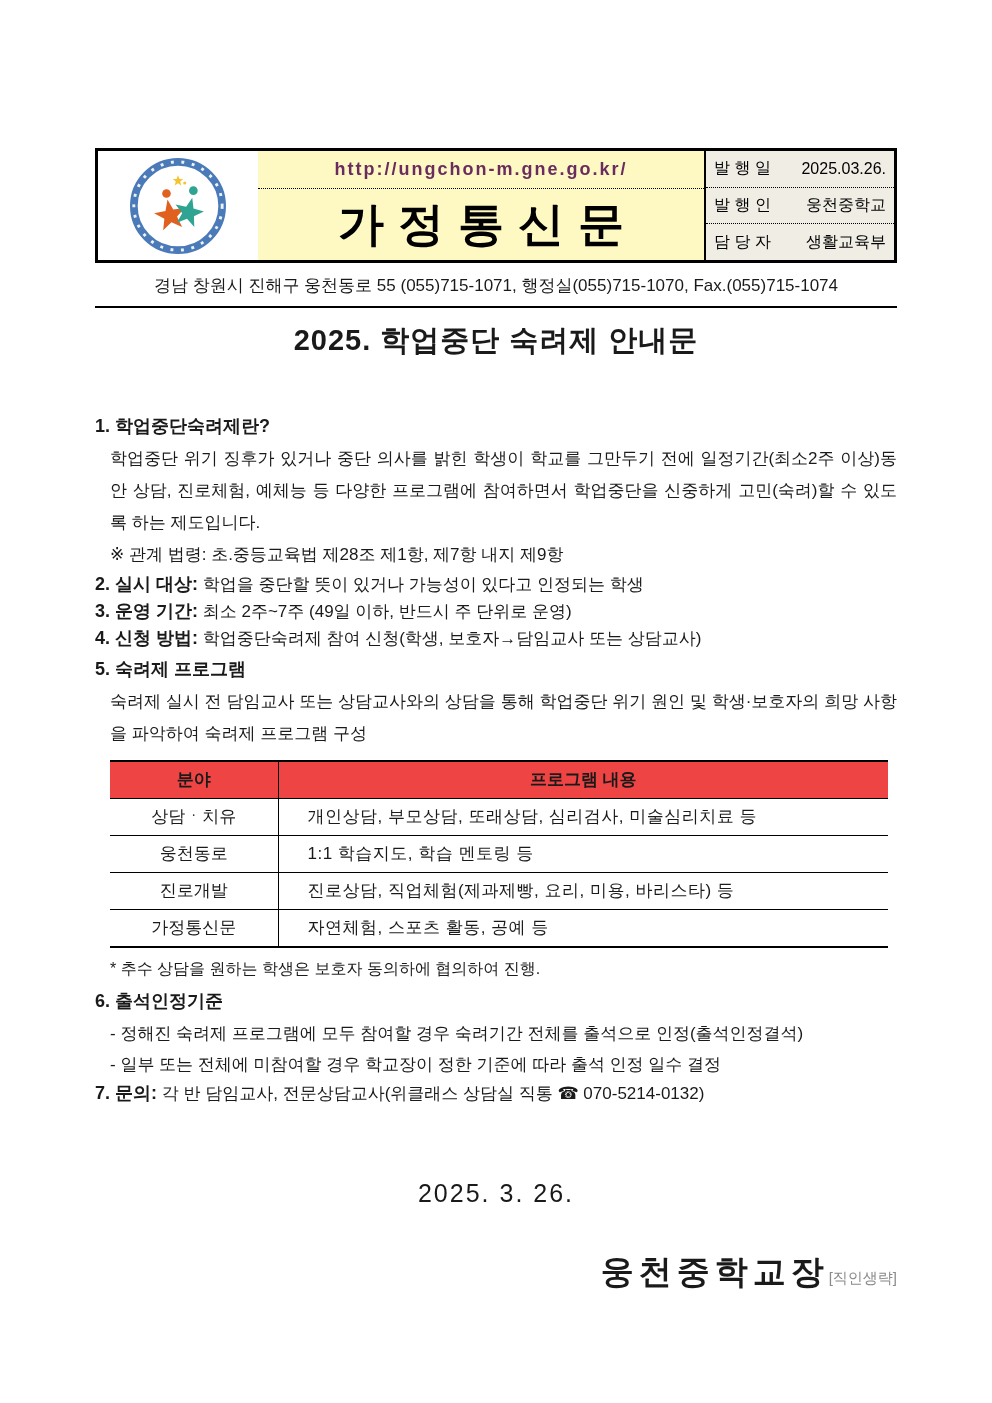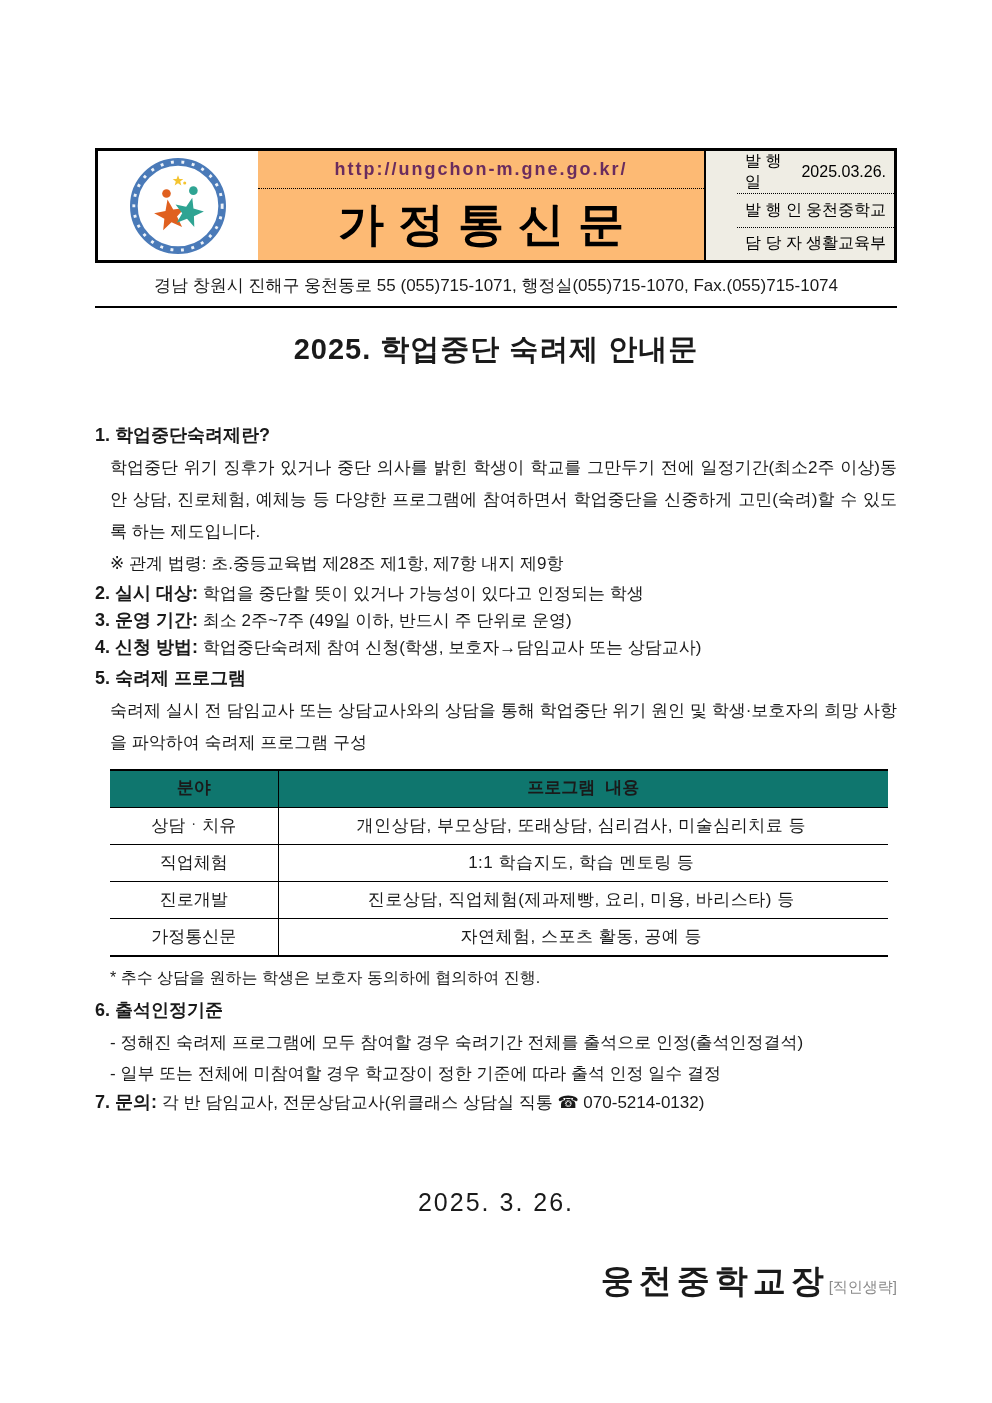--- a/index.html
+++ b/index.html
@@ -10,21 +10,21 @@
     color: #1a1a1a;
     position: relative;
   }
   .page { width: 992px; height: 1403px; padding: 148px 95px 0 95px; }
 
   
   .header-box {
     width: 802px; height: 115px;
     border: 3px solid #000;
     display: flex; align-items: stretch;
-    background: #fdba74;
+    background: #fef9c3;
   }
   .logo-cell {
     width: 160px; display: flex; align-items: center; justify-content: center;
     background: #fff;
   }
   .logo-cell svg { width: 96px; height: 96px; }
   .center-cell {
     flex: 1; display: flex; flex-direction: column;
     border-right: 2px solid #000;
   }
@@ -32,42 +32,42 @@
     height: 38px; display: flex; align-items: center; justify-content: center;
     border-bottom: 1px dotted #000;
     font-weight: bold; font-size: 18px; letter-spacing: 2px;
     color: #6a2c5e;
   }
   .docname-row {
     flex: 1; display: flex; align-items: center; justify-content: center;
     font-size: 46px; font-weight: bold; letter-spacing: 14px;
     color: #000; padding-left: 14px;
   }
-  .info-cell { width: 188px; background: #efede4; display: flex; flex-direction: column; padding-left: 31px; }
+  .info-cell { width: 188px; background: #efede4; display: flex; flex-direction: column; }
   .info-row {
     flex: 1; display: flex; align-items: center; padding: 0 8px;
     font-size: 16px;
   }
   .info-row + .info-row { border-top: 1px dotted #000; }
   .info-label {
     width: 74px; display: flex; justify-content: space-between; color: #000;
   }
   .info-value { flex: 1; text-align: right; color: #000; white-space: nowrap; }
 
   
   .address {
     text-align: center; font-size: 17px; margin-top: 11px; letter-spacing: 0px;
     white-space: nowrap;
   }
   .top-rule { border: none; border-top: 2px solid #000; margin-top: 9px; width: 802px; }
 
   
   .doc-title {
     text-align: center; font-size: 29px; font-weight: 600; letter-spacing: 1px;
-    margin-top: 22px;
+    margin-top: 13px;
   }
 
   
   .content { margin-top: 48px; font-size: 17px; line-height: 32px; }
   .sec-heading { font-size: 18px; font-weight: bold; line-height: 34px; }
   .sec-body { text-align: justify; padding-left: 15px; }
   .sec-note { padding-left: 15px; }
   .inline-sec { line-height: 26px; }
   .inline-sec .lbl { font-size: 18px; font-weight: bold; }
   .dash-item { padding-left: 15px; line-height: 31px; }
@@ -77,25 +77,25 @@
   .program-table {
     width: 778px; margin: 10px 0 0 15px;
     border-collapse: collapse;
     border-top: 2.5px solid #000;
     border-bottom: 2.5px solid #000;
   }
   .program-table th, .program-table td {
     border-top: 1px solid #000;
     font-size: 17px; height: 31px; padding: 2px 4px;
   }
-  .program-table th { background: #0f766e; font-weight: bold; height: 33px; font-family: Liberation Mono, monospace; }
+  .program-table th { background: #ef4444; font-weight: bold; height: 33px; }
   .program-table th:first-child, .program-table td:first-child {
     width: 168px; text-align: center; border-right: 1px solid #000;
   }
-  .program-table td:last-child { text-align: center; padding-left: 0; letter-spacing: 0.5px; }
+  .program-table td:last-child { text-align: left; padding-left: 29px; letter-spacing: 0.5px; }
   .program-table tr:first-child th { border-top: none; }
 
   
   .footer-date {
     text-align: center; font-size: 25px; letter-spacing: 2px;
     margin-top: 72px; font-weight: 500;
   }
   .signature-line { text-align: right; margin-top: 42px; white-space: nowrap; }
   .signature-name { font-size: 33px; font-weight: bold; letter-spacing: 5px; }
   .seal-note { font-size: 15px; color: #8a8a8a; letter-spacing: 0px; }
@@ -179,21 +179,21 @@
           <th>분야</th>
           <th>프로그램 내용</th>
         </tr>
       </thead>
       <tbody>
         <tr>
           <td>상담ㆍ치유</td>
           <td>개인상담, 부모상담, 또래상담, 심리검사, 미술심리치료 등</td>
         </tr>
         <tr>
-          <td>직업체험</td>
+          <td>웅천동로</td>
           <td>1:1 학습지도, 학습 멘토링 등</td>
         </tr>
         <tr>
           <td>진로개발</td>
           <td>진로상담, 직업체험(제과제빵, 요리, 미용, 바리스타) 등</td>
         </tr>
         <tr>
           <td>가정통신문</td>
           <td>자연체험, 스포츠 활동, 공예 등</td>
         </tr>

